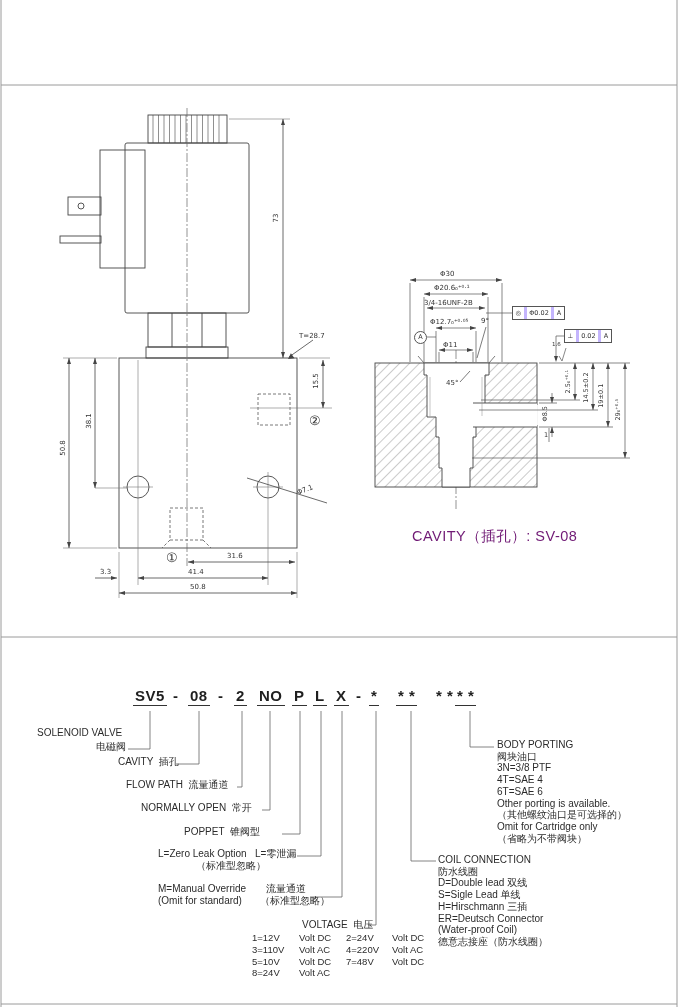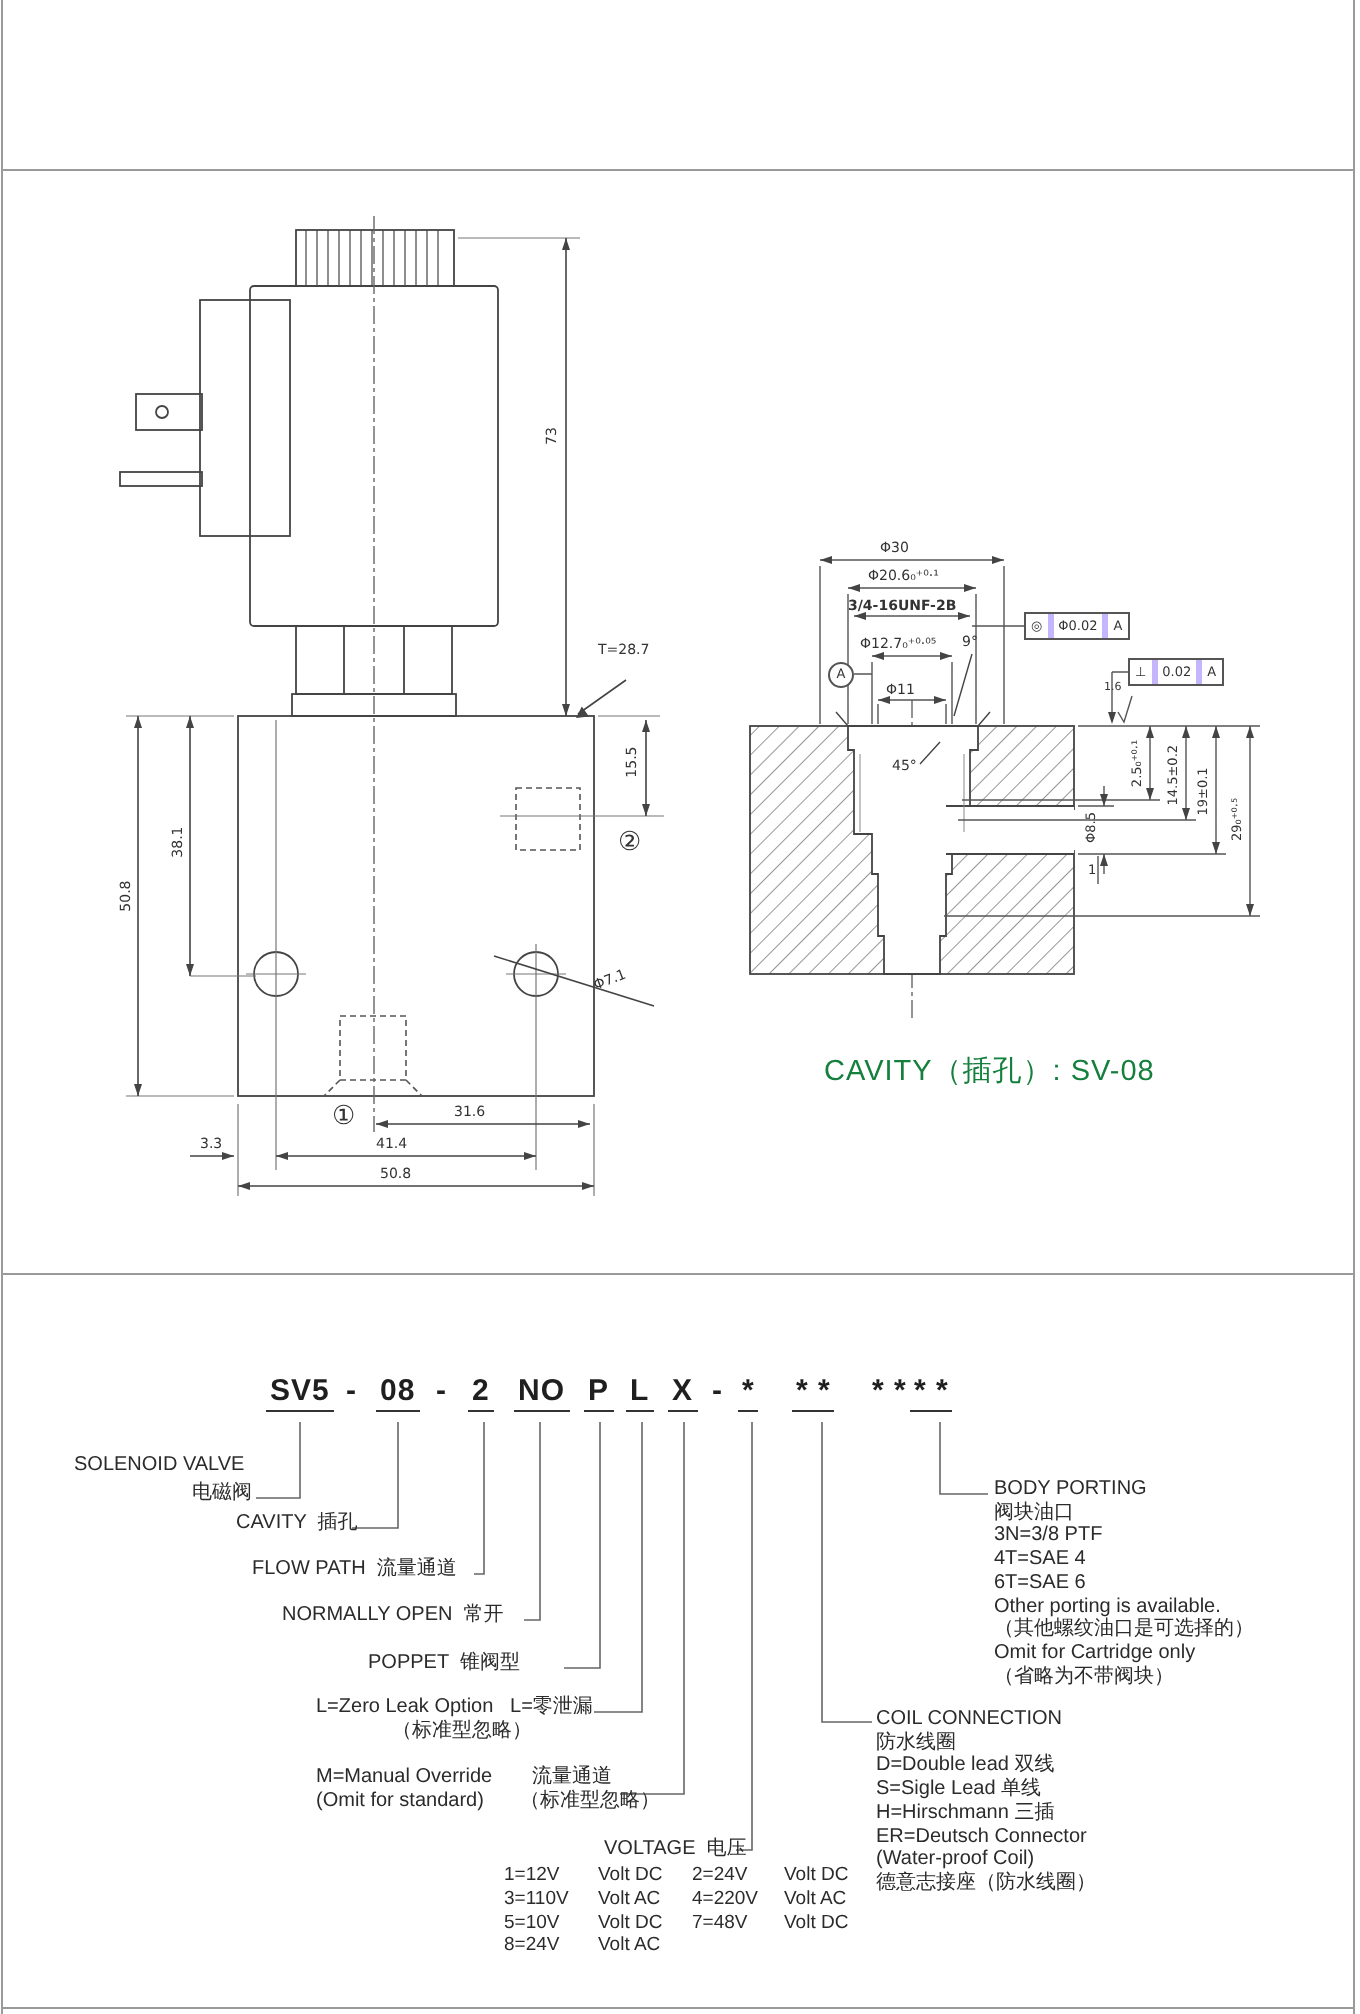--- a/index.html
+++ b/index.html
@@ -1,21 +1,21 @@
 <!DOCTYPE html>
 <html><head>
 <meta charset="utf-8">
 <style>
   html,body{margin:0;padding:0;background:#e8e8e8}
   .page{position:relative;width:680px;height:1007px;background:#fff;margin:0 auto;
         font-family:"Liberation Sans",sans-serif;color:#222;overflow:hidden}
   svg.lines{position:absolute;left:0;top:0;pointer-events:none}
   .t{position:absolute;white-space:pre;line-height:1.15}
   .s10{font-size:10px;color:#2b2b2b}
-  .cap{font-size:14.5px;color:#15803d;letter-spacing:0.5px}
+  .cap{font-size:14.5px;color:#701a75;letter-spacing:0.5px}
   .title{font-size:15px;color:#1c1c1c;letter-spacing:0.5px}
   .dim{font-size:7px;color:#333;font-family:"DejaVu Sans",sans-serif}
   .dim65{font-size:6.5px}
   .dim55{font-size:5.5px}
   .sym{font-size:13px;color:#333}
   .rot{transform:rotate(-90deg);text-align:center}
   .rotd{transform:rotate(-21deg);text-align:center}
   .code{font-size:15px;font-weight:bold;letter-spacing:0.5px;color:#1f1f1f}
   .u{border-bottom:1.2px solid #333;padding:0 2px 1px}
   .gdt{position:absolute;display:flex;border:1px solid #555;height:12px;background:#fff}
@@ -124,35 +124,35 @@
              M288,359 l6.5,-0.8 l-3.6,-5 z"></path>
 
     <g stroke="#666" stroke-width="0.8" fill="none">
       <path d="M150,711 V749 H128 M199,711 V764 H176 M242,711 V787 H237 M270,711 V810 H262
                M300,711 V834 H282 M321,711 V856 H297 M342,711 V897 H310 M376,711 V925 H368
                M411,711 V861 H436 M470,711 V747 H494"></path>
     </g>
   </svg>
 
   <div class="t dim rot" style="left:265px;top:214px;width:22px">73</div>
-  <div class="t dim" style="left:299px;top:321px">T=28.7</div>
+  <div class="t dim" style="left:299px;top:332px">T=28.7</div>
   <div class="t dim rot" style="left:51px;top:444px;width:24px">50.8</div>
   <div class="t dim rot" style="left:77px;top:417px;width:24px">38.1</div>
   <div class="t dim rot" style="left:304px;top:377px;width:24px">15.5</div>
   <div class="t dim rotd" style="left:292px;top:486px;width:26px">Φ7.1</div>
   <div class="t dim" style="left:100px;top:568px">3.3</div>
   <div class="t dim" style="left:227px;top:552px">31.6</div>
   <div class="t dim" style="left:188px;top:568px">41.4</div>
   <div class="t dim" style="left:190px;top:583px">50.8</div>
   <div class="t sym" style="left:166px;top:551px">①</div>
   <div class="t sym" style="left:309px;top:414px">②</div>
 
   <div class="t dim" style="left:440px;top:270px">Φ30</div>
   <div class="t dim" style="left:434px;top:284px">Φ20.6₀⁺⁰·¹</div>
-  <div class="t dim" style="left:424px;top:299px;font-weight:bold">3/4-16UNF-2B</div>
+  <div class="t dim" style="left:424px;top:299px;font-weight:normal">3/4-16UNF-2B</div>
   <div class="t dim" style="left:430px;top:318px">Φ12.7₀⁺⁰·⁰⁵</div>
   <div class="t dim" style="left:443px;top:341px">Φ11</div>
   <div class="t dim" style="left:481px;top:317px">9°</div>
   <div class="t dim" style="left:446px;top:379px">45°</div>
   <div class="datum" style="left:414px;top:331px">A</div>
   <div class="gdt" style="left:512px;top:306px">
     <span>◎</span>
     <span>Φ0.02</span>
     <span>A</span>
   </div>

